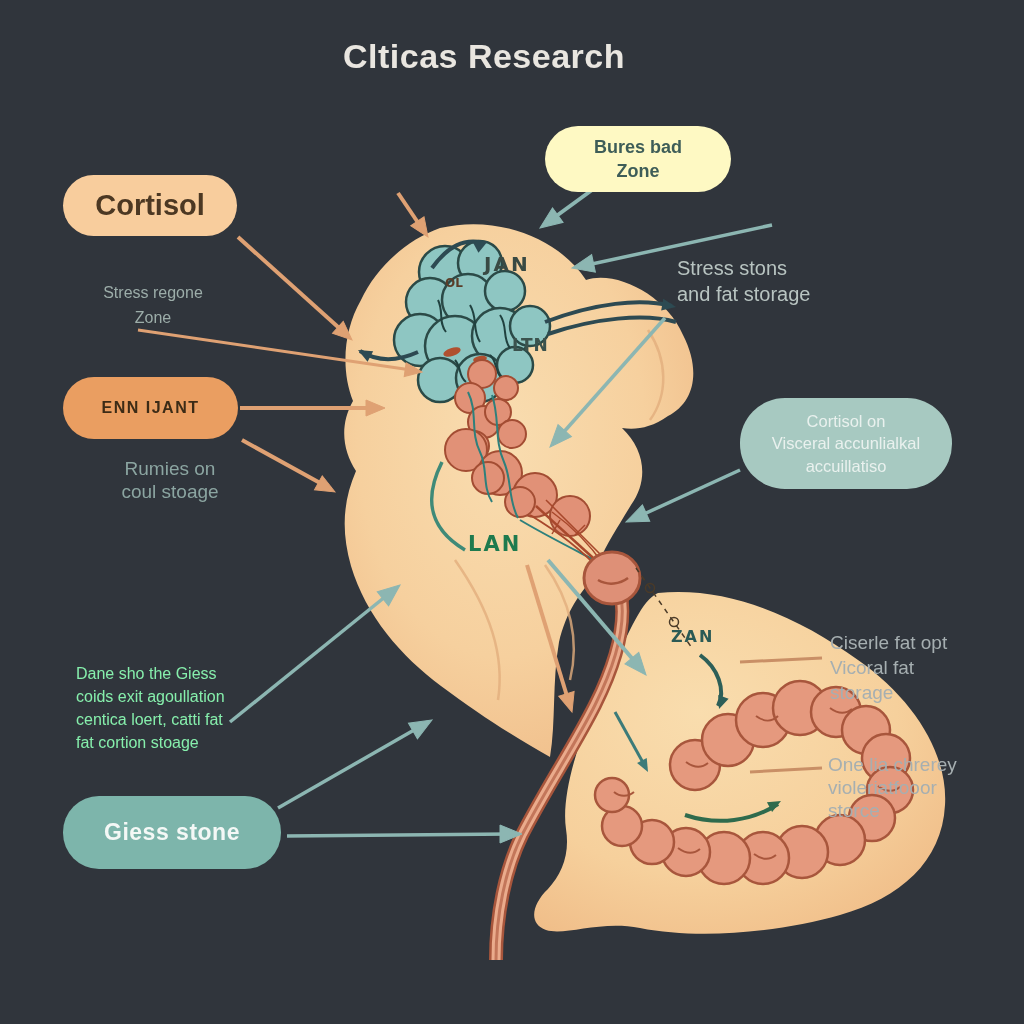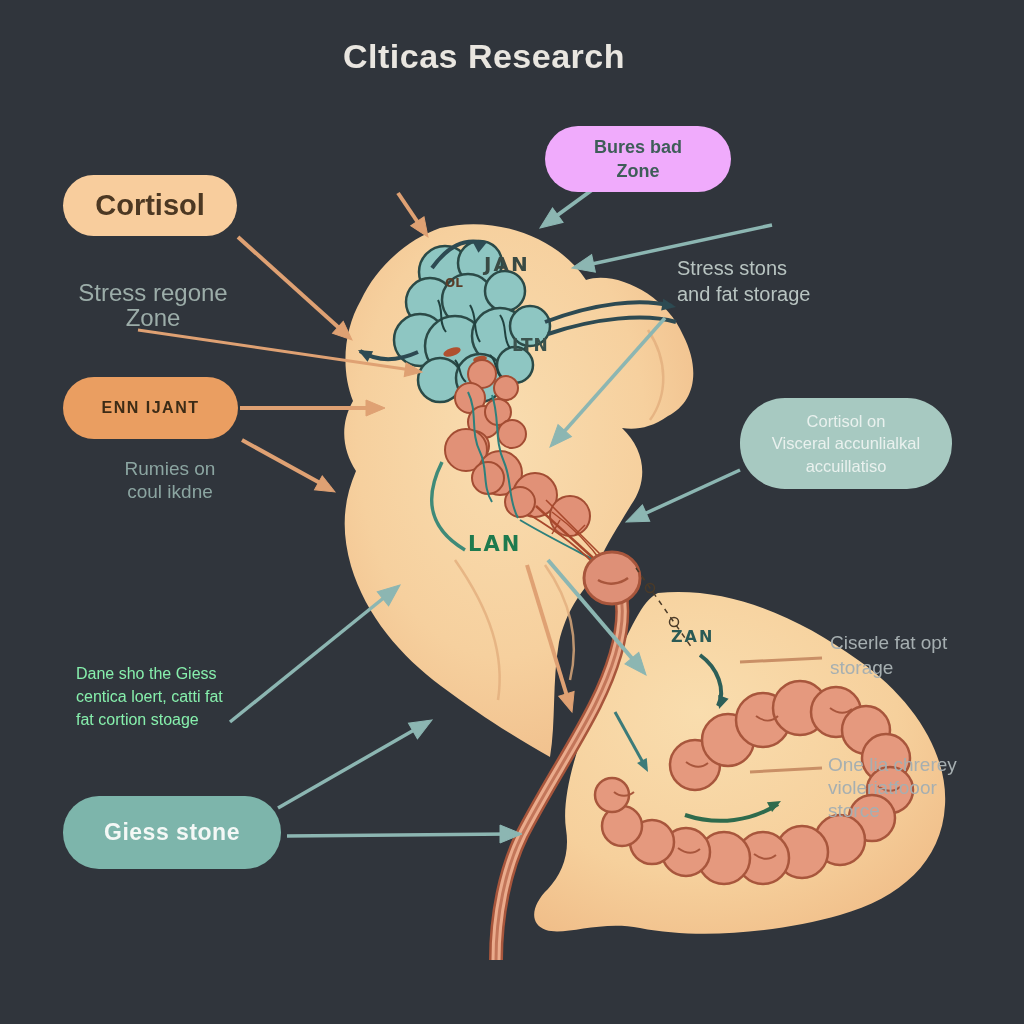--- a/index.html
+++ b/index.html
@@ -16,31 +16,31 @@
   }
   .pill{
     position:absolute;display:flex;flex-direction:column;
     align-items:center;justify-content:center;text-align:center;
   }
   .pill-cortisol{left:63px;top:175px;width:174px;height:61px;border-radius:31px;
     background:#f8cd9d;color:#4c3823;font-size:29px;font-weight:700;}
   .pill-enidant{left:270px;top:127px;width:185px;height:63px;border-radius:32px;
     background:#eda76c;color:#3c2b16;font-size:17px;font-weight:600;letter-spacing:1.5px;}
   .pill-bures{left:545px;top:126px;width:186px;height:66px;border-radius:33px;
-    background:#f0abfc;color:#3e5d58;font-size:18px;font-weight:600;line-height:1.35;}
+    background:#fef9c3;color:#3e5d58;font-size:18px;font-weight:600;line-height:1.35;}
   .pill-cores{left:770px;top:167px;width:181px;height:59px;border-radius:30px;
     background:#6da79f;color:#d8e9e4;font-size:19px;font-weight:600;letter-spacing:.5px;}
   .pill-ennijant{left:63px;top:377px;width:175px;height:62px;border-radius:31px;
     background:#ea9e61;color:#3c2b16;font-size:16px;font-weight:600;letter-spacing:1.5px;}
   .pill-visceral{left:740px;top:398px;width:212px;height:91px;border-radius:45px;
     background:#a7c9c1;color:#e9f1ee;font-size:16.5px;font-weight:500;line-height:1.35;}
   .pill-stress-stone{left:63px;top:796px;width:218px;height:73px;border-radius:36px;
     background:#7db5ab;color:#f4f8f6;font-size:23px;font-weight:600;letter-spacing:.5px;}
   .txt-stress-regone{left:55px;top:280px;width:196px;text-align:center;
-    font-size:24px;color:#9cada9;line-height:25px;}
+    font-size:16px;color:#9cada9;line-height:25px;}
   .txt-rumies{left:100px;top:457px;width:140px;text-align:center;
     font-size:19px;color:#8ba5a1;line-height:23px;}
   .txt-stress-stons{left:677px;top:255px;width:210px;
     font-size:20px;color:#b8c4c1;line-height:26px;}
   .txt-dane{left:76px;top:662px;width:300px;
     font-size:16px;color:#86efac;line-height:23px;}
   .txt-ciserle{left:830px;top:630px;width:170px;
     font-size:19px;color:#a6afb1;line-height:25px;}
   .txt-onelia{left:828px;top:753px;width:180px;
     font-size:19px;color:#a6afb1;line-height:23px;}
@@ -290,33 +290,35 @@
   <div class="pill pill-stress-stone">
     <span>Giess stone</span>
   </div>
 
   <div class="lbl txt-stress-regone">
     <div>Stress regone</div>
     <div>Zone</div>
   </div>
   <div class="lbl txt-rumies">
     <div>Rumies on</div>
-    <div>coul ikdne</div>
+    <div>coul stoage</div>
   </div>
   <div class="lbl txt-stress-stons">
     <div>Stress stons</div>
     <div>and fat storage</div>
   </div>
   <div class="lbl txt-dane">
     <div>Dane sho the Giess</div>
+    <div>coids exit agoullation</div>
     <div>centica loert, catti fat</div>
     <div>fat cortion stoage</div>
   </div>
   <div class="lbl txt-ciserle">
     <div>Ciserle fat opt</div>
+    <div>Vicoral fat</div>
     <div>storage</div>
   </div>
   <div class="lbl txt-onelia">
     <div>One lia chrerey</div>
     <div>violeriatfooor</div>
     <div>storce</div>
   </div>
 
   <div class="ana ana-jan">JAN</div>
   <div class="ana ana-ol">OL</div>

